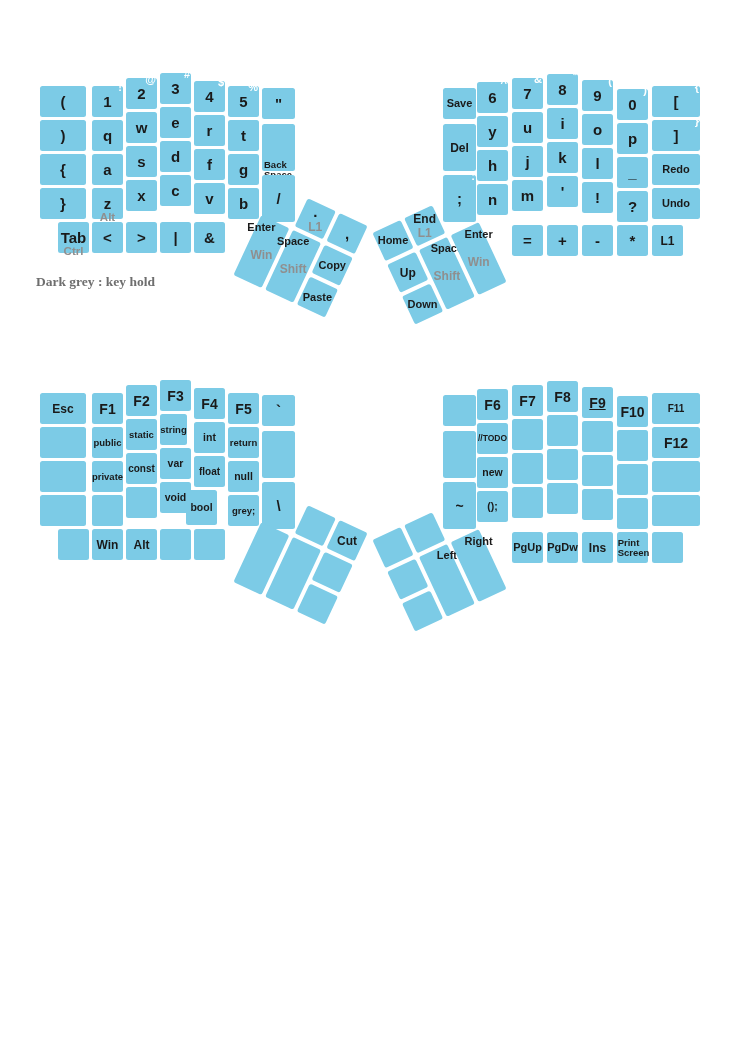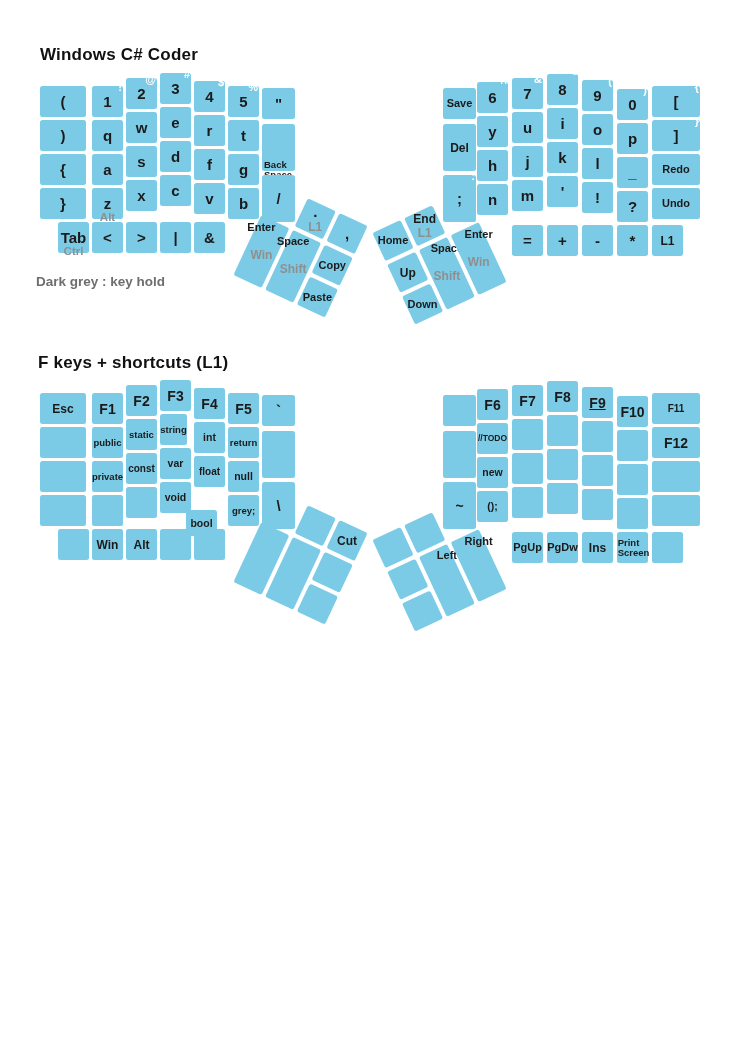--- a/index.html
+++ b/index.html
@@ -7,21 +7,21 @@
   }
   html,body{margin:0;padding:0;background:#fff;}
   #canvas{
     position:relative; width:736px; height:1041px; background:var(--bg);
     font-family:"Liberation Sans", sans-serif; overflow:hidden;
   }
   .title{
     position:absolute; font-size:17px; font-weight:800; color:#111; letter-spacing:.2px;
   }
   .caption{
-    position:absolute; font-size:13.5px; font-weight:700; color:var(--caption);
+    position:absolute; font-size:13.5px; font-weight:700; color:var(--caption);font-family:Liberation Serif, serif;
   }
   .key{
     position:absolute; background:var(--key); border-radius:2.5px;
     display:flex; align-items:center; justify-content:center;
     color:var(--main); font-weight:700; box-sizing:border-box;
   }
   .key .main{white-space:pre; line-height:1;}
   .key .main.wrap{white-space:normal; text-align:left; line-height:1.05; padding-left:2px;}
   .key .shift{
     position:absolute; top:-4px; right:1px; color:var(--shift);
@@ -40,23 +40,21 @@
   .tki.tall{justify-content:flex-start; padding-top:6px;}
   .tki .hold{color:var(--hold); font-size:12px; font-weight:700; line-height:1;}
   .tki.tall .hold{margin-top:14px;}
   .cluster.rot-l .tki{transform:rotate(-25deg);}
   .cluster.rot-r .tki{transform:rotate(25deg);}
 </style>
 </head>
 <body>
 
 <div id="canvas">
-  <div class="title" style="left:40px; top:45px;">Windows C# Coder</div>
   <div class="caption" style="left:36px; top:274px;">Dark grey : key hold</div>
-  <div class="title" style="left:38px; top:353px;">F keys + shortcuts (L1)</div>
   <div id="board">
       <div class="key" style="left: 40px; top: 86px; width: 46px; height: 31px;">
         <span class="main" style="font-size: 15px;">(</span>
       </div>
       <div class="key" style="left: 40px; top: 120px; width: 46px; height: 31px;">
         <span class="main" style="font-size: 15px;">)</span>
       </div>
       <div class="key" style="left: 40px; top: 154px; width: 46px; height: 31px;">
         <span class="main" style="font-size: 15px;">{</span>
       </div>
@@ -378,21 +376,21 @@
       </div>
       <div class="key" style="left: 194px; top: 388px; width: 31px; height: 31px;">
         <span class="main" style="font-size: 14px;">F4</span>
       </div>
       <div class="key" style="left: 194px; top: 422px; width: 31px; height: 31px;">
         <span class="main" style="font-size: 10.5px;">int</span>
       </div>
       <div class="key" style="left: 194px; top: 456px; width: 31px; height: 31px;">
         <span class="main" style="font-size: 10px;">float</span>
       </div>
-      <div class="key" style="left: 186px; top: 490px; width: 31px; height: 26px; margin-top: 20px;">
+      <div class="key" style="left: 186px; top: 490px; width: 31px; height: 35px;">
         <span class="main" style="font-size: 10.5px;">bool</span>
       </div>
       <div class="key" style="left: 228px; top: 393px; width: 31px; height: 31px;">
         <span class="main" style="font-size: 14px;">F5</span>
       </div>
       <div class="key" style="left: 228px; top: 427px; width: 31px; height: 31px;">
         <span class="main" style="font-size: 9.5px;">return</span>
       </div>
       <div class="key" style="left: 228px; top: 461px; width: 31px; height: 31px;">
         <span class="main" style="font-size: 10.5px;">null</span>

